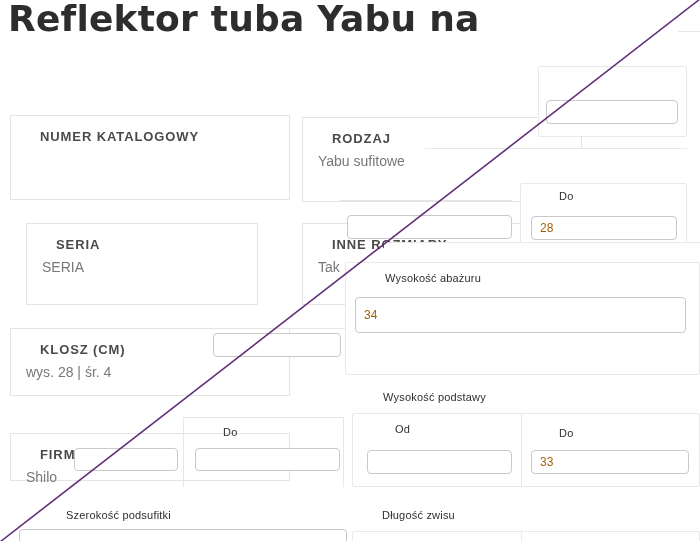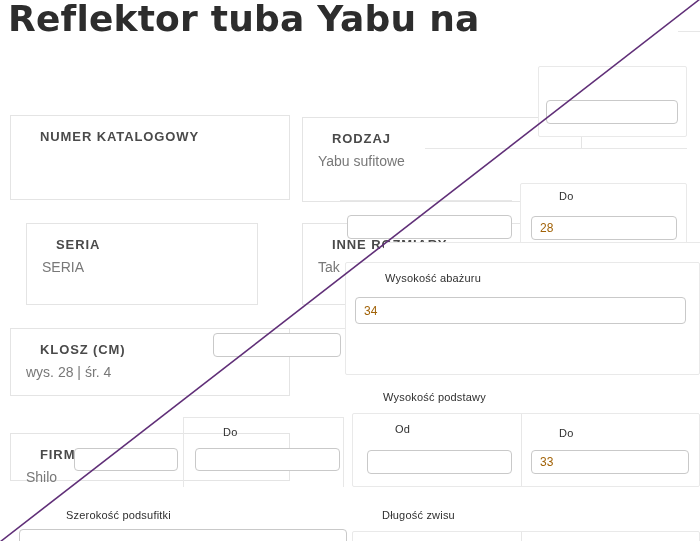--- a/index.html
+++ b/index.html
@@ -72,21 +72,21 @@
   <div class="abs whiterect z2" style="left:521px;top:149px;width:165px;height:36px;"></div>
   <input class="finput z3 abs" style="left: 347px; top: 215px; width: 165px;" value="">
   <div class="abs panel z3" style="left:520px;top:183px;width:167px;height:69px;">
     <div class="flabel abs" style="left:10px;top:6px;">Do</div>
     <input class="finput" style="left: 10px; top: 32px; width: 146px;" value="28">
   </div>
 
   <div class="abs whiterect z3" style="left:384px;top:242px;width:316px;height:20px;border-top:1px solid #e9e9e9;"></div>
   <div class="abs panel z3" style="left:345px;top:262px;width:355px;height:113px;">
     <div class="flabel abs" style="left:11px;top:9px;">Wysokość abażuru</div>
-    <input class="finput" style="left: 9px; top: 34px; width: 331px; height: 27px;" value="34">
+    <input class="finput" style="left: 9px; top: 34px; width: 331px; height: 36px;" value="34">
   </div>
   <input class="finput z3 abs" style="left: 213px; top: 333px; width: 128px;" value="">
 
   <div class="abs hline z3" style="left:183px;top:417px;width:160px;"></div>
   <div class="abs vline z3" style="left:183px;top:417px;height:70px;"></div>
   <div class="abs vline z3" style="left:343px;top:417px;height:70px;"></div>
   <input class="finput z3 abs" style="left: 74px; top: 448px; width: 104px; height: 23px;" value="">
   <div class="flabel abs z3" style="left:195px;top:426px;">Do</div>
   <input class="finput z3 abs" style="left: 195px; top: 448px; width: 145px; height: 23px;" value="">
 

